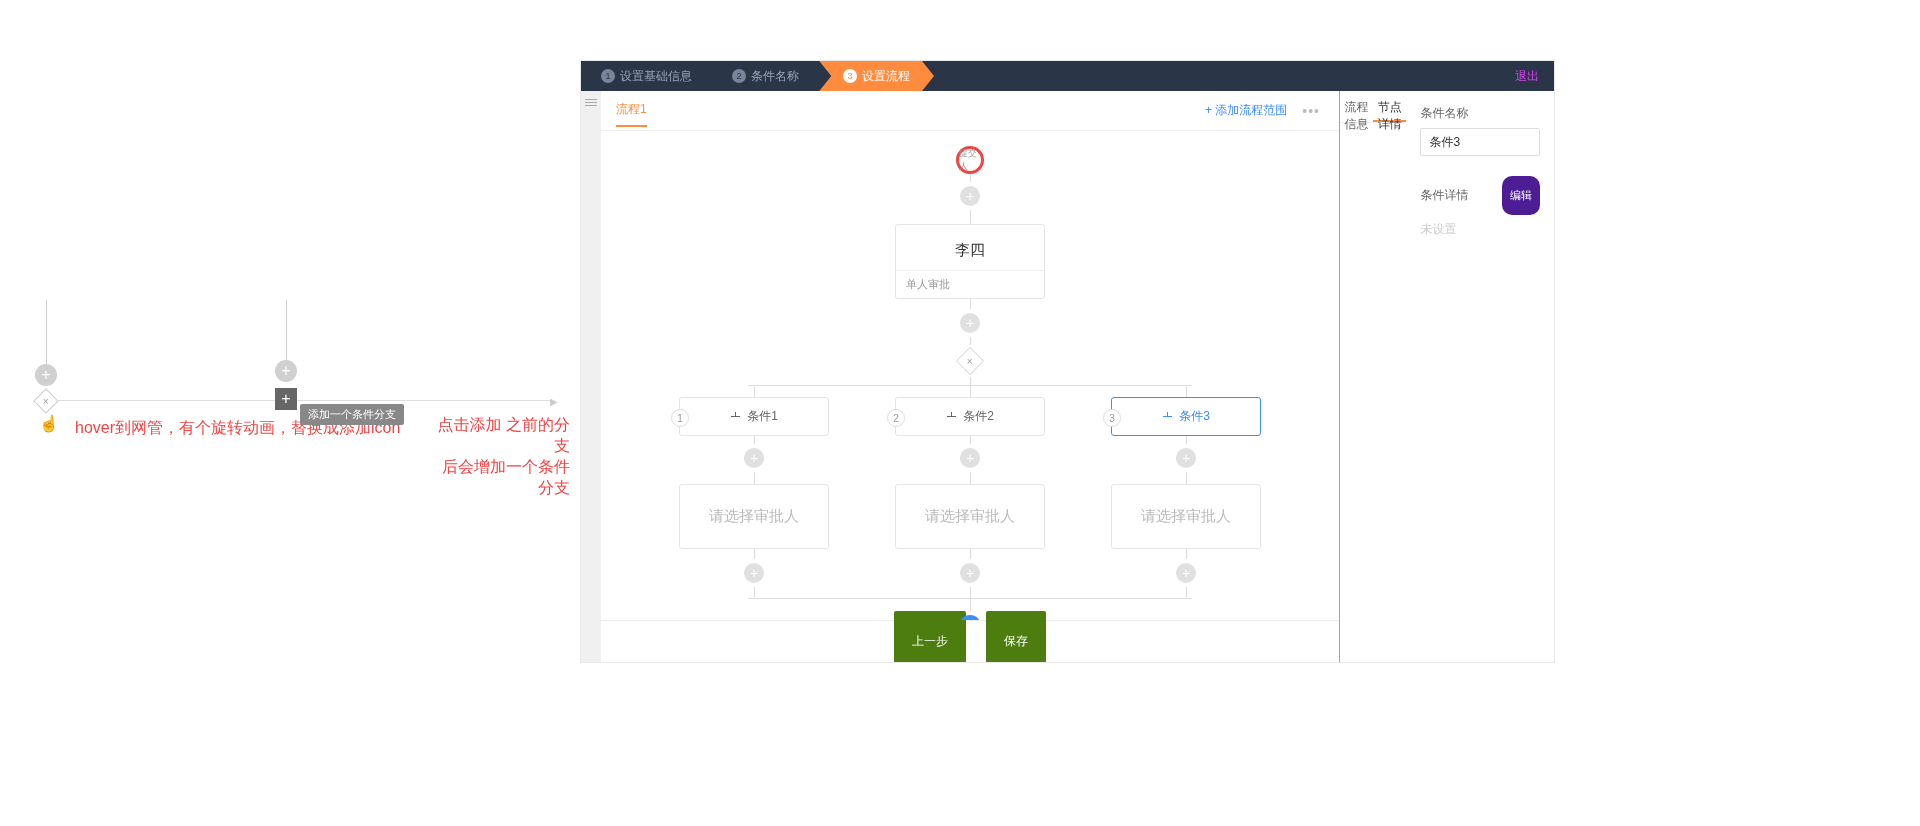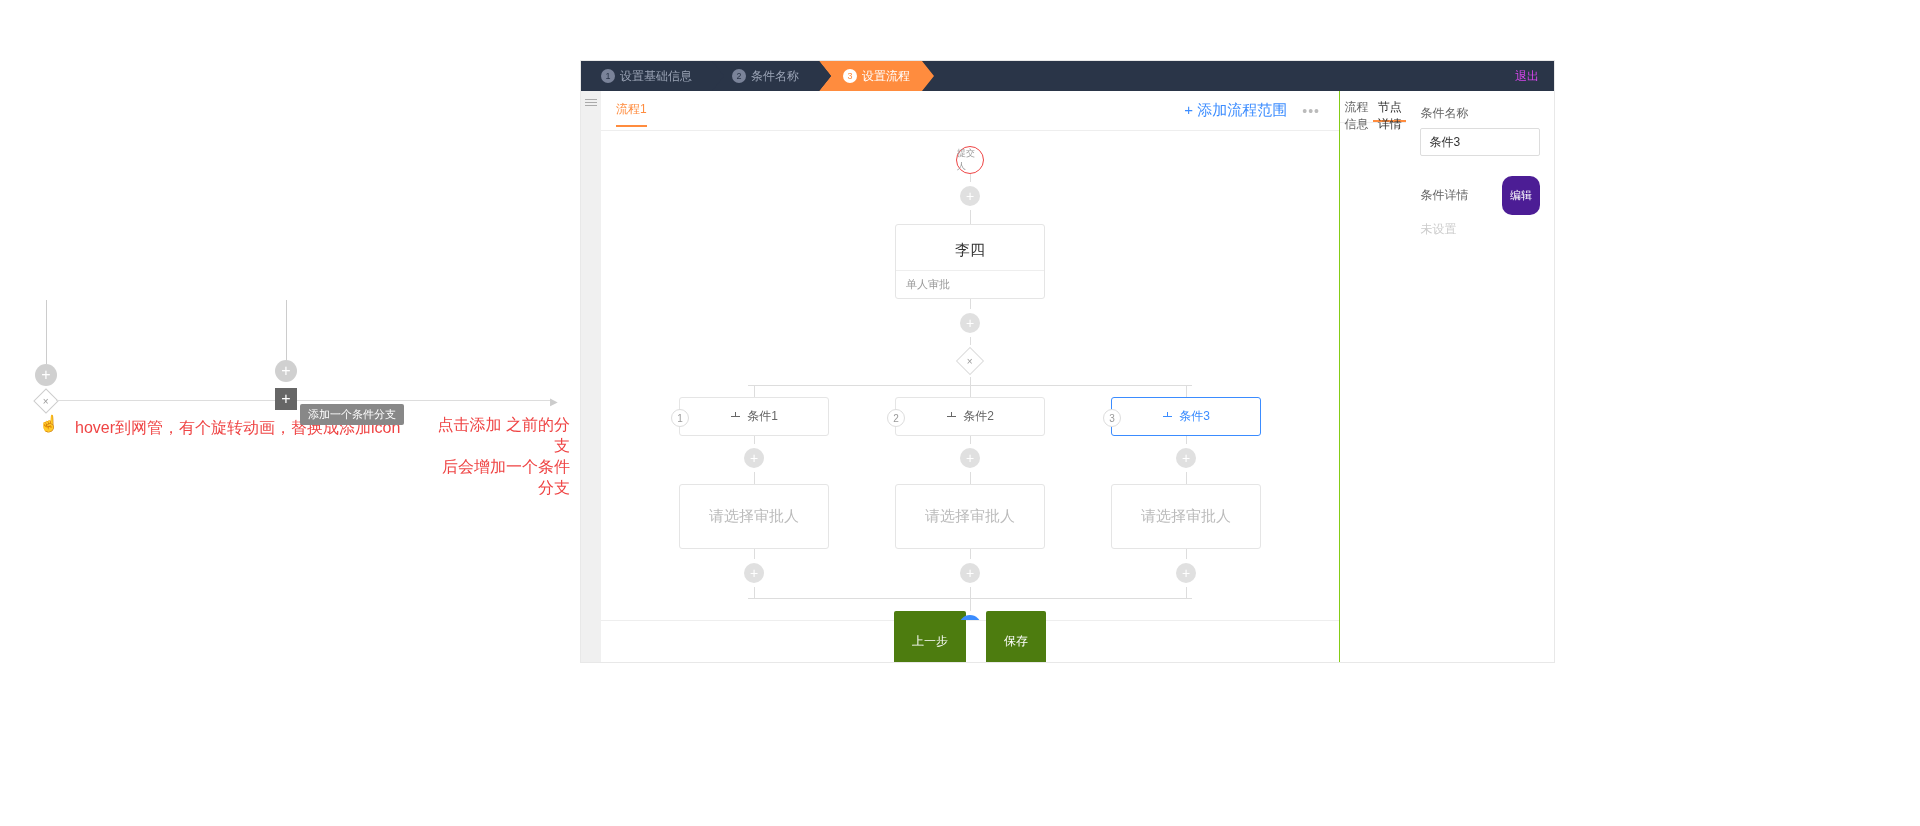--- a/index.html
+++ b/index.html
@@ -32,26 +32,26 @@
 
 
 .app-body { flex: 1; display: flex; overflow: hidden; }
 .left-rail { width: 20px; background: #f0f0f0; display: flex; align-items: flex-start; justify-content: center; padding-top: 8px; }
 .hamburger { display: flex; flex-direction: column; gap: 2px; }
 .hamburger span { width: 12px; height: 1px; background: #aaa; }
 
 .canvas-area { flex: 1; position: relative; display: flex; flex-direction: column; }
 .canvas-tabs { height: 40px; border-bottom: 1px solid #eee; display: flex; align-items: center; padding: 0 15px; gap: 15px; }
 .tab { font-size: 12px; color: #ff8c3e; border-bottom: 2px solid #ff8c3e; padding: 7px 0; }
-.add-scope { margin-left: auto; color: #3b8cff; font-size: 15px; cursor: pointer; }
+.add-scope { margin-left: auto; color: #3b8cff; font-size: 12px; cursor: pointer; }
 .more-dots { color: #bbb; font-size: 14px; margin-right: 4px; cursor: pointer; letter-spacing: 1px; }
 
 .flow-canvas { flex: 1; padding: 15px 50px 10px; position: relative; overflow: hidden; }
 .flow-col { display: flex; flex-direction: column; align-items: center; }
-.terminal-node { width: 28px; height: 28px; border: 1px solid #ef4444; border-radius: 50%; font-size: 9px; color: #999; display: flex; align-items: center; justify-content: center; background: #fff; }
+.terminal-node { width: 28px; height: 28px; border: 3px solid #ef4444; border-radius: 50%; font-size: 9px; color: #999; display: flex; align-items: center; justify-content: center; background: #fff; }
 .connector-line { width: 1px; background: #ddd; }
 .add-btn { width: 20px; height: 20px; border-radius: 50%; background: #e0e0e0; color: #fff; display: flex; align-items: center; justify-content: center; font-size: 14px; cursor: pointer; margin: 4px 0; }
 .add-btn.primary { background: #3b8cff; width: 22px; height: 22px; }
 .node-card { border: 1px solid #e5e5e5; border-radius: 3px; width: 150px; background: #fff; }
 .node-title { padding: 16px 10px 10px; text-align: center; font-size: 15px; color: #333; }
 .node-title.placeholder { color: #bbb; padding: 22px 10px; }
 .node-footer { border-top: 1px solid #eee; padding: 6px 10px; font-size: 11px; color: #999; }
 .diamond-node { width: 20px; height: 20px; border: 1px solid #ddd; transform: rotate(45deg); background: #fff; display: flex; align-items: center; justify-content: center; margin: 6px 0; }
 .diamond-node span { transform: rotate(-45deg); font-size: 10px; color: #999; }
 

